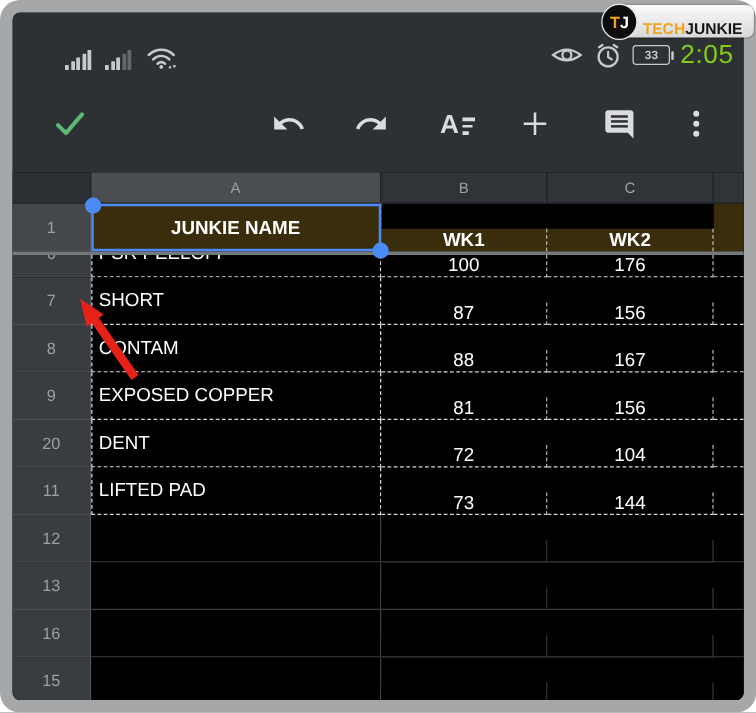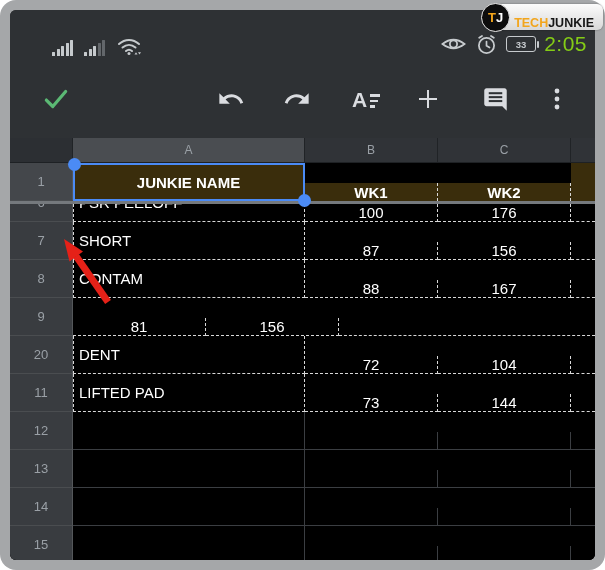--- a/index.html
+++ b/index.html
@@ -224,20 +224,21 @@
           </div>
           <div class="row data-row">
             <div class="num">8</div>
             <div class="cell ca">CONTAM</div>
             <div class="cell cb">88</div>
             <div class="cell cc">167</div>
             <div class="cell cd"></div>
           </div>
           <div class="row data-row">
             <div class="num">9</div>
+            <div class="cell ca">EXPOSED COPPER</div>
             <div class="cell cb">81</div>
             <div class="cell cc">156</div>
             <div class="cell cd"></div>
           </div>
           <div class="row data-row">
             <div class="num">20</div>
             <div class="cell ca">DENT</div>
             <div class="cell cb">72</div>
             <div class="cell cc">104</div>
             <div class="cell cd"></div>
@@ -257,21 +258,21 @@
             <div class="cell cd"></div>
           </div>
           <div class="row empty-row">
             <div class="num">13</div>
             <div class="cell ca"></div>
             <div class="cell cb"></div>
             <div class="cell cc"></div>
             <div class="cell cd"></div>
           </div>
           <div class="row empty-row">
-            <div class="num">14</div>
+            <div class="num">16</div>
             <div class="cell ca"></div>
             <div class="cell cb"></div>
             <div class="cell cc"></div>
             <div class="cell cd"></div>
           </div>
           <div class="row empty-row">
             <div class="num">15</div>
             <div class="cell ca"></div>
             <div class="cell cb"></div>
             <div class="cell cc"></div>

